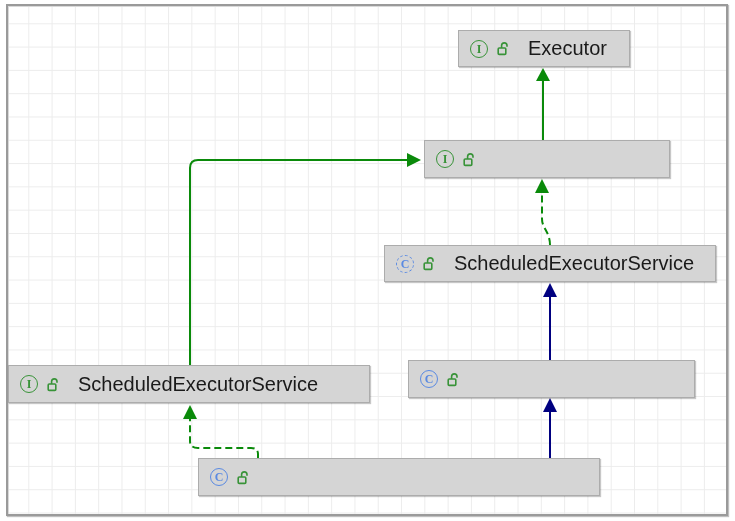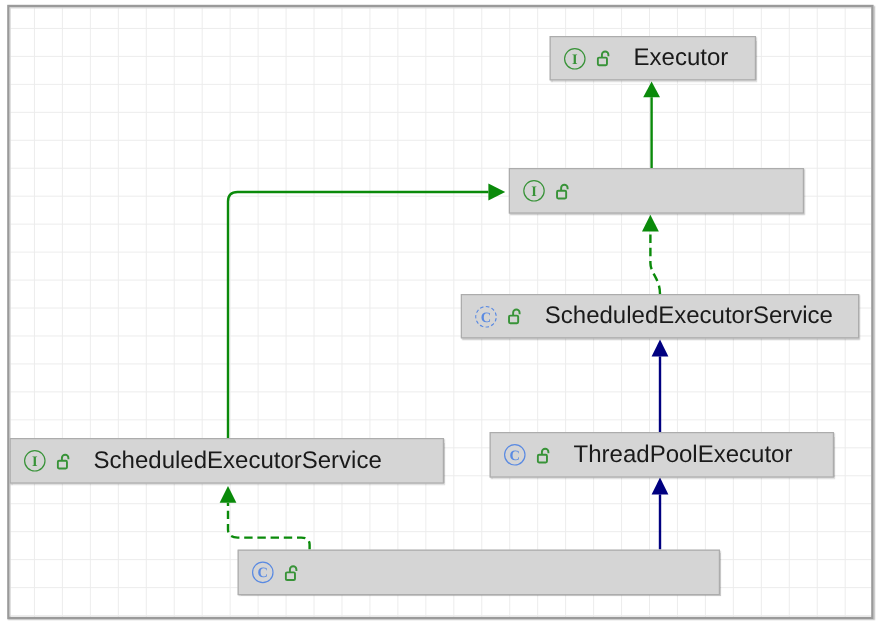--- a/index.html
+++ b/index.html
@@ -101,21 +101,20 @@
   </svg>
   <span class="label">ScheduledExecutorService</span>
 </div>
 
 <div class="node kind-class" style="left:408px; top:360px; width:287px; height:38px;">
   <span class="circle-icon">C</span>
   <svg class="lock-icon" width="14" height="15" viewBox="0 0 14 15">
     <rect x="1.2" y="7" width="7.6" height="6.4" rx="1" fill="none" stroke="#389338" stroke-width="1.6"></rect>
     <path d="M4.6 7 L4.6 4.6 A2.7 2.7 0 0 1 10 4.6 L10 5.8" fill="none" stroke="#389338" stroke-width="1.6"></path>
   </svg>
-  <span class="label">ThreadPoolExecutor</span>
 </div>
 
 <div class="node kind-interface" style="left:8px; top:365px; width:362px; height:38px;">
   <span class="circle-icon">I</span>
   <svg class="lock-icon" width="14" height="15" viewBox="0 0 14 15">
     <rect x="1.2" y="7" width="7.6" height="6.4" rx="1" fill="none" stroke="#389338" stroke-width="1.6"></rect>
     <path d="M4.6 7 L4.6 4.6 A2.7 2.7 0 0 1 10 4.6 L10 5.8" fill="none" stroke="#389338" stroke-width="1.6"></path>
   </svg>
   <span class="label">ScheduledExecutorService</span>
 </div>

